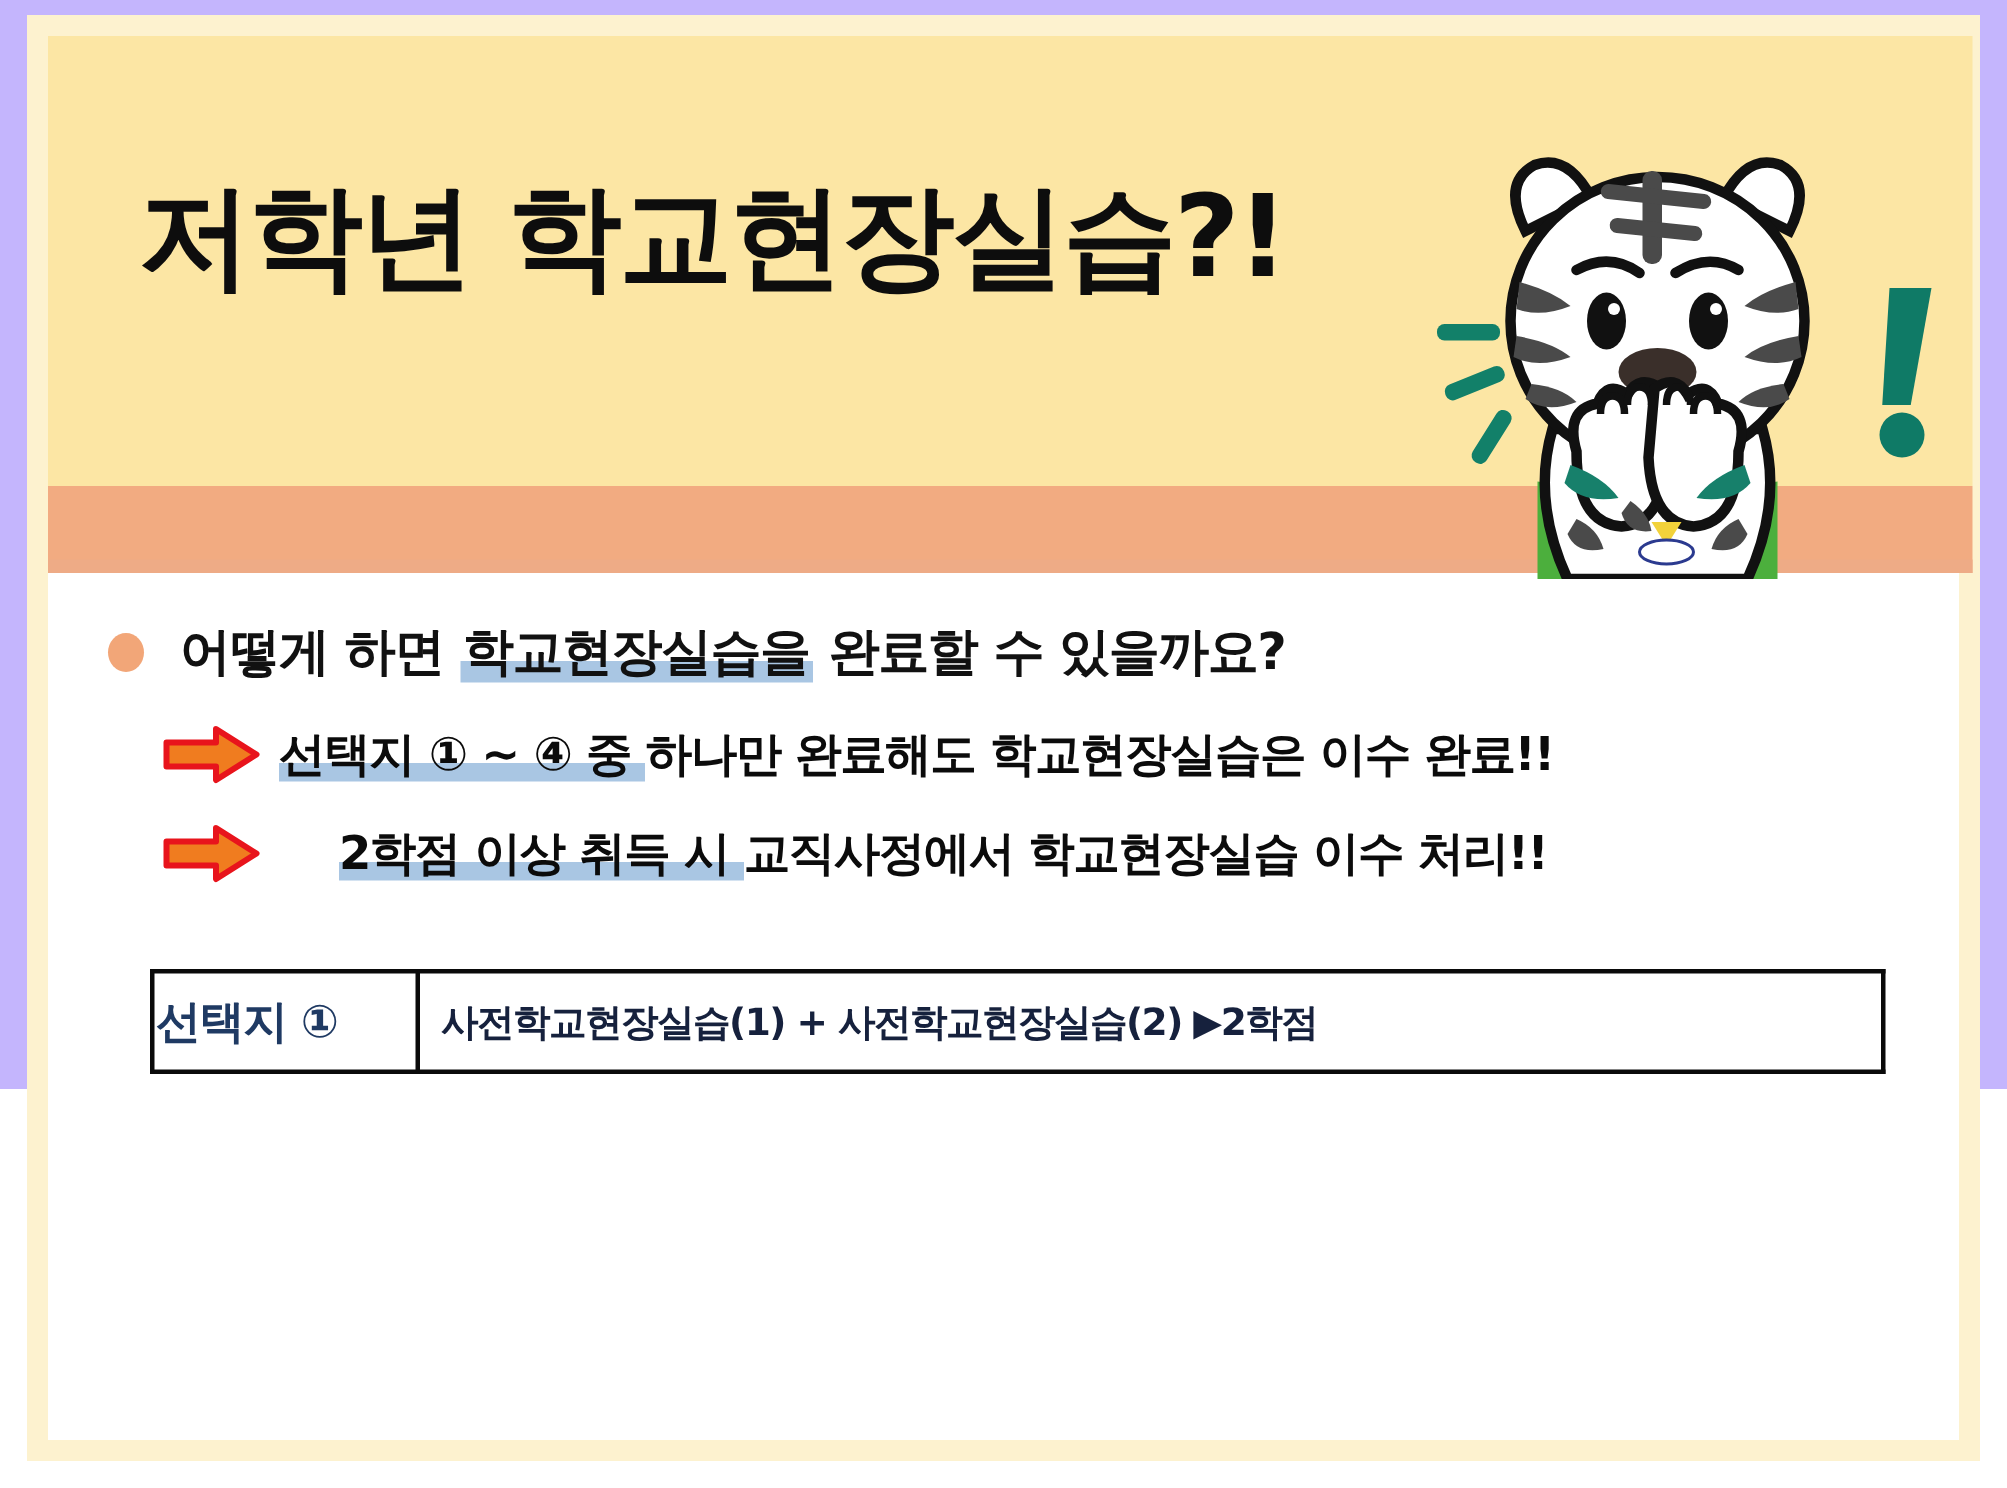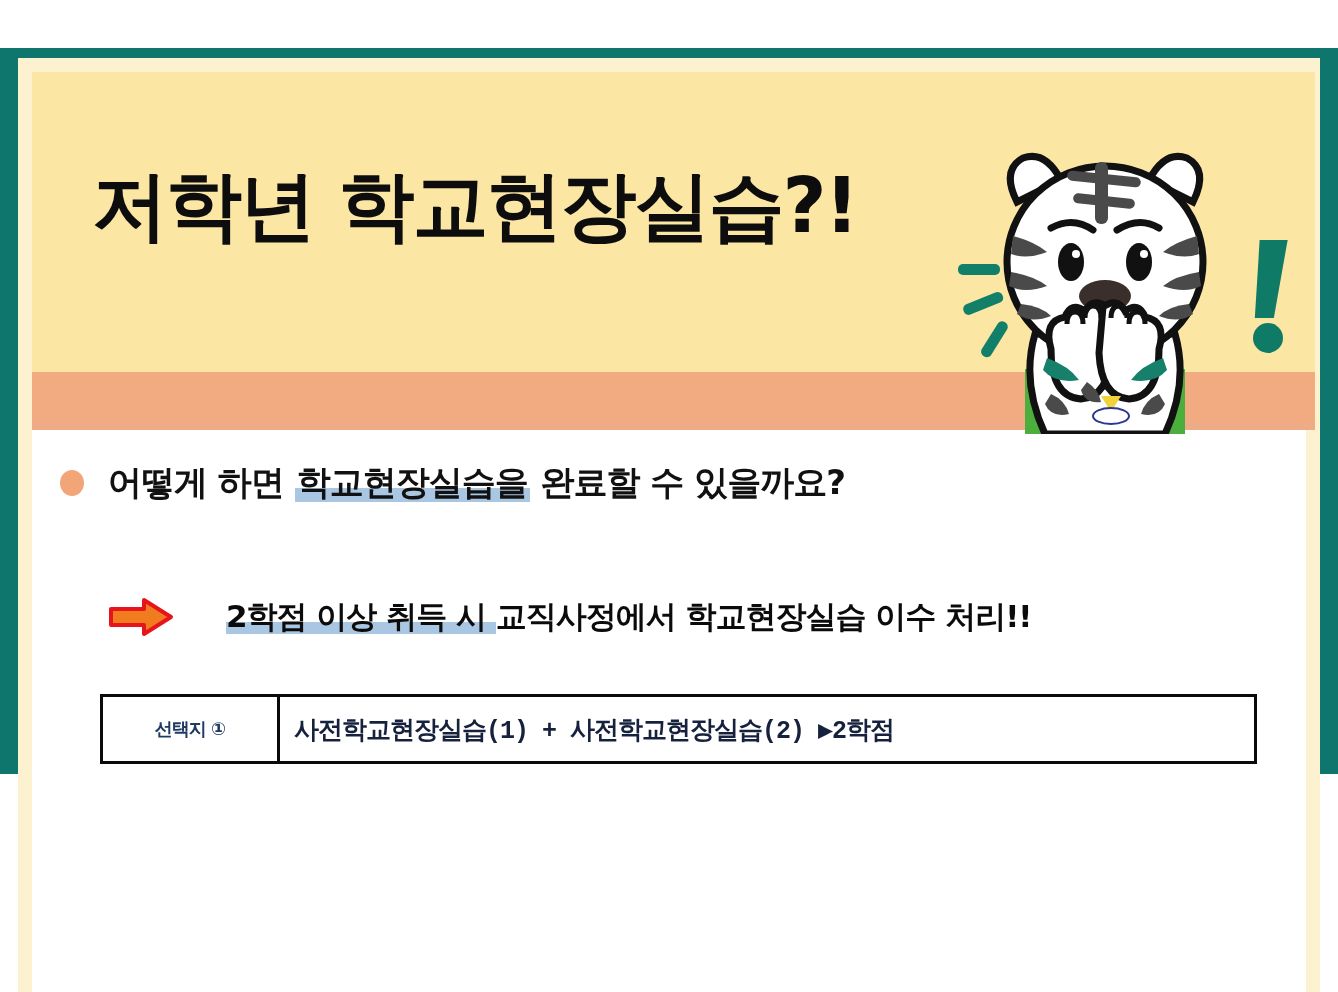--- a/index.html
+++ b/index.html
@@ -5,23 +5,22 @@
   html,body{margin:0;padding:0;}
   body{
     width:1338px;height:992px;
     background:#ffffff;
     font-family:"DejaVu Sans","Liberation Sans",sans-serif;
     overflow:hidden;
   }
   #slide{
     position:relative;
     width:1338px;height:726px;
-    background:#0f766e;
+    background:#c4b5fd;
     box-sizing:border-box;
-    margin-top:48px;
   }
 
   
   #frame{
     position:absolute;
     left:18px;top:10px;
     width:1302px;height:964px;
     border:14px solid #fdf2cf;
     box-sizing:border-box;
     background:#ffffff;
@@ -83,21 +82,21 @@
   
   #body-area{
     position:absolute;
     left:32px;top:390px;
     width:1283px;height:570px;
   }
 
   
   #bullet-row{
     position:absolute;
-    left:28px;top:22px;
+    left:40px;top:22px;
     display:flex;align-items:center;text-align:right;
   }
   #bullet-dot{
     width:24px;height:26px;border-radius:50%;
     background:#f2a678;
     margin-right:24px;
     flex:none;
   }
   .q-text{
     font-size:34px;font-weight:bold;color:#111111;
@@ -133,32 +132,30 @@
     table-layout:fixed;
   }
   #options-table td{
     border:3px solid #0a0a0a;
     height:62px;
     vertical-align:middle;
     background:#ffffff;
   }
   td.opt-label{
     width:172px;
-    text-align:center;
-    font-size:18px;font-weight:bold;
+    font-size:30px;font-weight:bold;
     color:#1f3a63;
     letter-spacing:-1px;
   }
   td.opt-desc{
     padding-left:14px;
     font-size:25px;font-weight:bold;
     color:#16213d;
     letter-spacing:-1px;
     white-space:nowrap;
-    font-family:Liberation Mono, monospace;
   }
 </style>
 </head>
 <body>
 
 <div id="slide">
 
   <div id="frame"></div>
 
   <div id="header-band"></div>
@@ -240,20 +237,28 @@
     </svg>
   </div>
 
   <div id="body-area">
 
     <div id="bullet-row">
       <span id="bullet-dot"></span>
       <span class="q-text"><span>어떻게 하면 </span><span class="hl">학교현장실습을</span><span> 완료할 수 있을까요?</span></span>
     </div>
 
+    <div id="arrow-row-1" class="arrow-row">
+      <span class="arrow-ico">
+        <svg width="66" height="40" viewBox="0 0 66 40">
+          <path d="M3 12 H36 V3 L63 20 L36 37 V28 H3 Z" fill="#f07c1f" stroke="#e8141c" stroke-width="4" stroke-linejoin="round"></path>
+        </svg>
+      </span>
+      <span class="arrow-text"><span class="hl2">선택지 ① ~ ④ 중 </span><span>하나만 완료해도 학교현장실습은 이수 완료!!</span></span>
+    </div>
 
     <div id="arrow-row-2" class="arrow-row">
       <span class="arrow-ico">
         <svg width="66" height="40" viewBox="0 0 66 40">
           <path d="M3 12 H36 V3 L63 20 L36 37 V28 H3 Z" fill="#f07c1f" stroke="#e8141c" stroke-width="4" stroke-linejoin="round"></path>
         </svg>
       </span>
       <span class="arrow-text"><span class="hl2">2학점 이상 취득 시 </span><span>교직사정에서 학교현장실습 이수 처리!!</span></span>
     </div>
 

